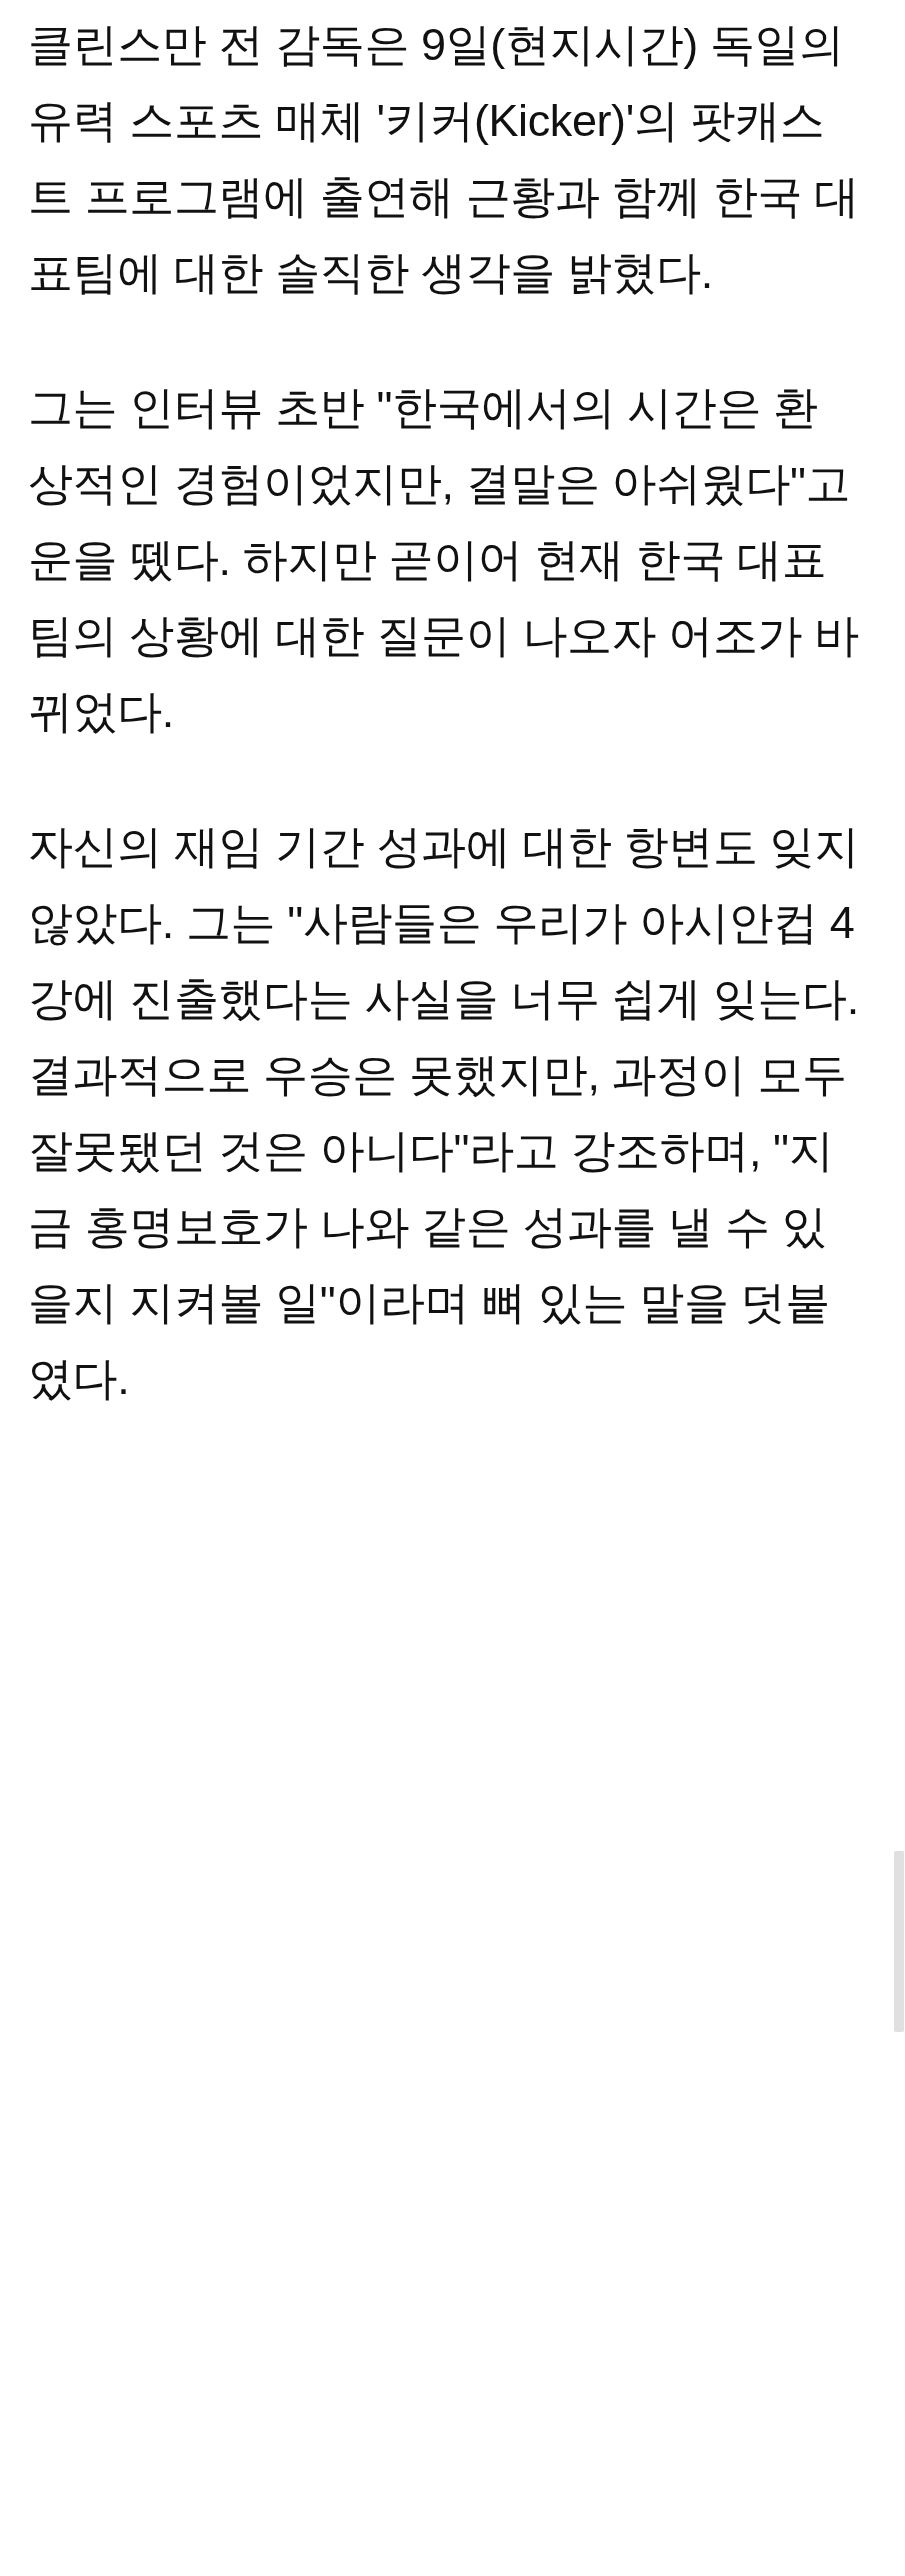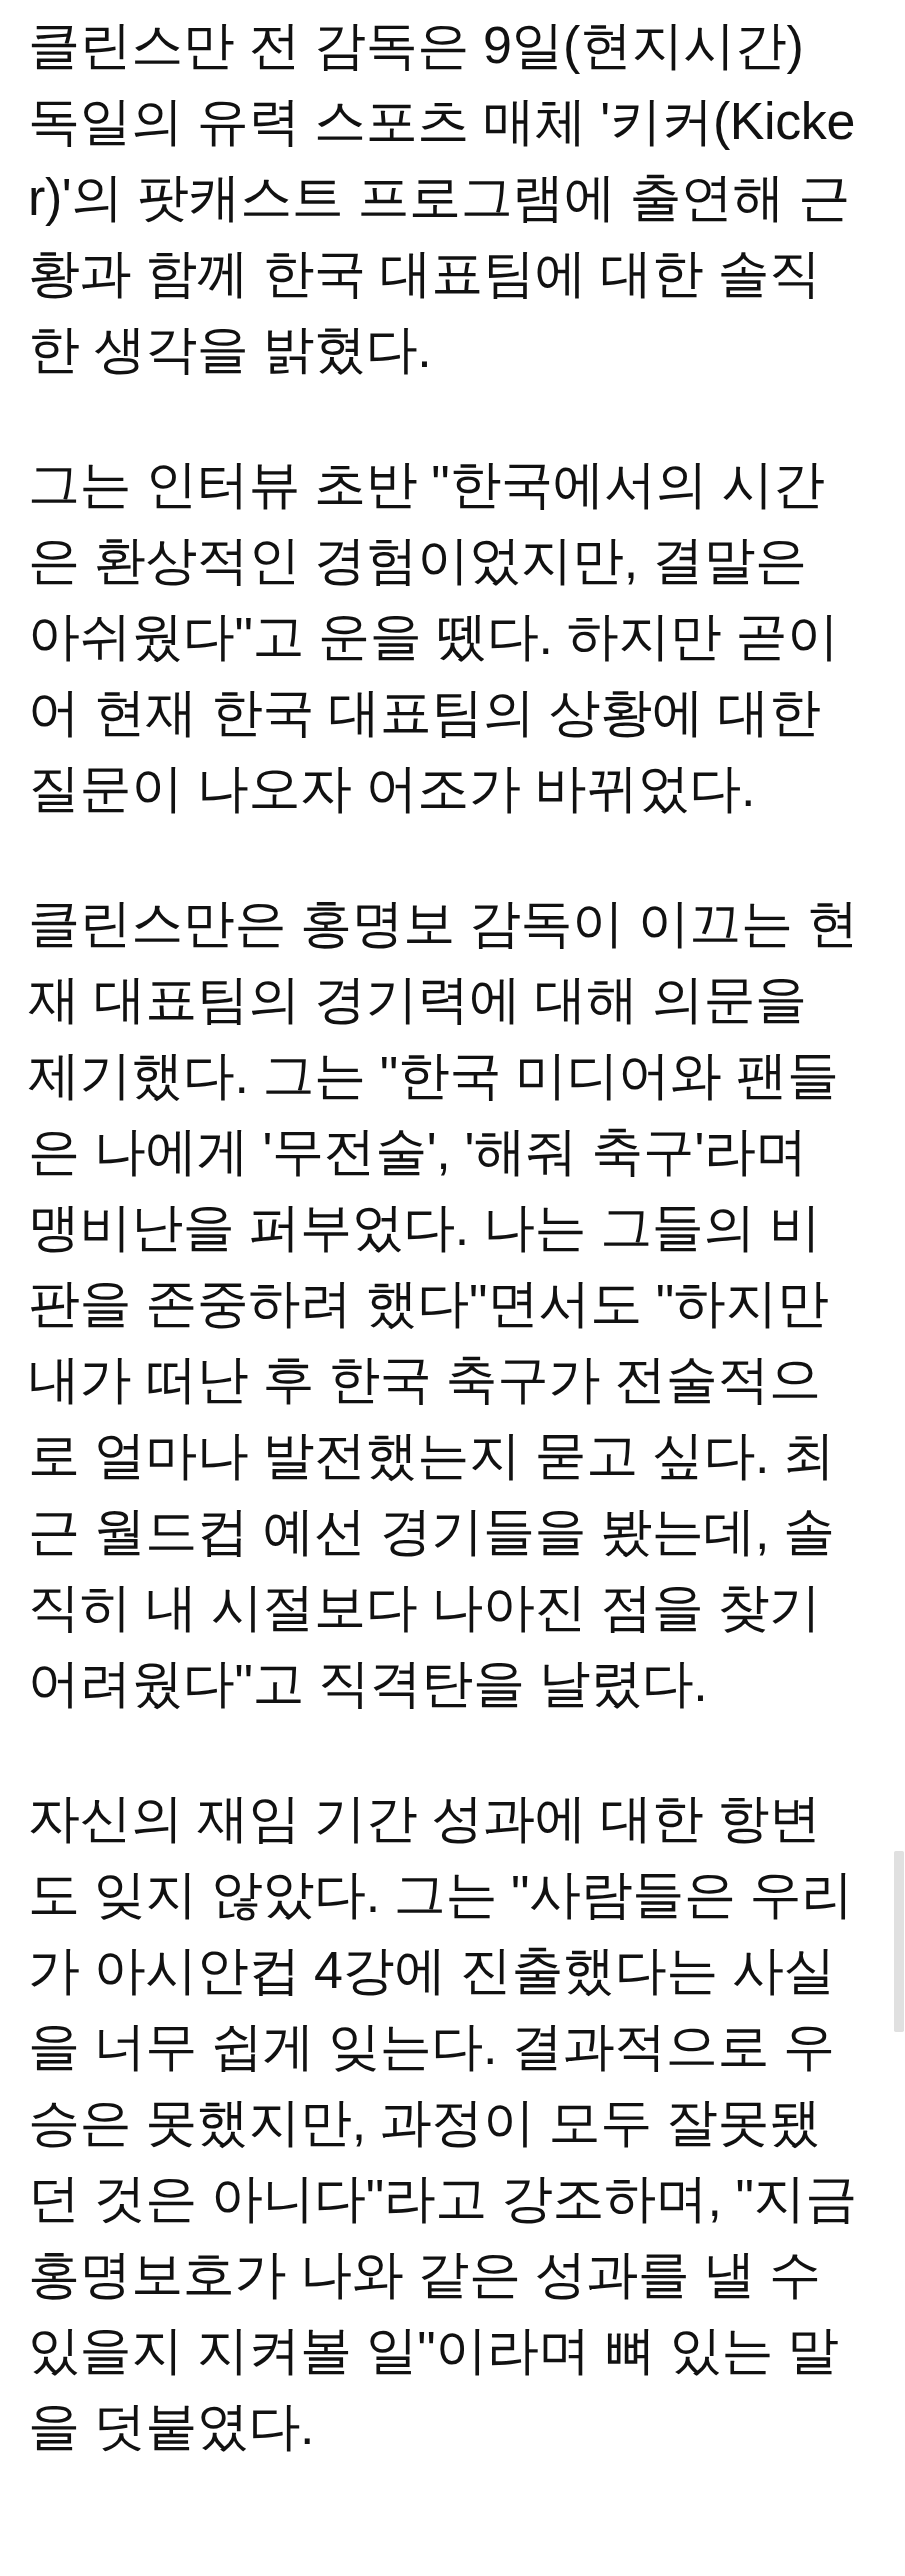--- a/index.html
+++ b/index.html
@@ -14,21 +14,21 @@
     position: relative;
     font-family: "Liberation Sans", "DejaVu Sans", sans-serif;
   }
   .article {
     box-sizing: border-box;
     width: 906px;
     padding: 6.7px 28.5px 34px 28px;
   }
   .article p {
     margin: 0 16px 59px 0;
-    font-size: 52px;
+    font-size: 45px;
     line-height: 76px;
     letter-spacing: -0.4px;
     color: #111111;
     word-break: break-all;
     text-align: left;
     font-weight: 400;
   }
   .article p:last-child {
     margin-bottom: 0;
   }
@@ -41,18 +41,17 @@
     background: #e0e0e0;
     border-radius: 1.7px;
   }
 </style>
 </head>
 <body>
 
 <div class="article">
   <p>클린스만 전 감독은 9일(현지시간) 독일의 유력 스포츠 매체 '키커(Kicker)'의 팟캐스트 프로그램에 출연해 근황과 함께 한국 대표팀에 대한 솔직한 생각을 밝혔다.</p>
   <p>그는 인터뷰 초반 "한국에서의 시간은 환상적인 경험이었지만, 결말은 아쉬웠다"고 운을 뗐다. 하지만 곧이어 현재 한국 대표팀의 상황에 대한 질문이 나오자 어조가 바뀌었다.</p>
-  <p>클린스만은 홍명보 감독이 이끄는 현재 대표팀의 경기력에 대해 의문을 제기했다. 그는 "한국 미디어와 팬들은 나에게 '무전술', '해줘 축구'라며 맹비난을 퍼부었다. 나는 그들의 비판을 존중하려 했다"면서도 "하지만 내가 떠난 후 한국 축구가 전술적으로 얼마나 발전했는지 묻고 싶다. 최근 월드컵 예선 경기들을 봤는데, 솔직히 내 시절보다 나아진 점을 찾기 어려웠다"고 직격탄을 날렸다.</p>
   <p>자신의 재임 기간 성과에 대한 항변도 잊지 않았다. 그는 "사람들은 우리가 아시안컵 4강에 진출했다는 사실을 너무 쉽게 잊는다. 결과적으로 우승은 못했지만, 과정이 모두 잘못됐던 것은 아니다"라고 강조하며, "지금 홍명보호가 나와 같은 성과를 낼 수 있을지 지켜볼 일"이라며 뼈 있는 말을 덧붙였다.</p>
 </div>
 
 <div class="scrollbar-thumb"></div>
 
 
 </body></html>

